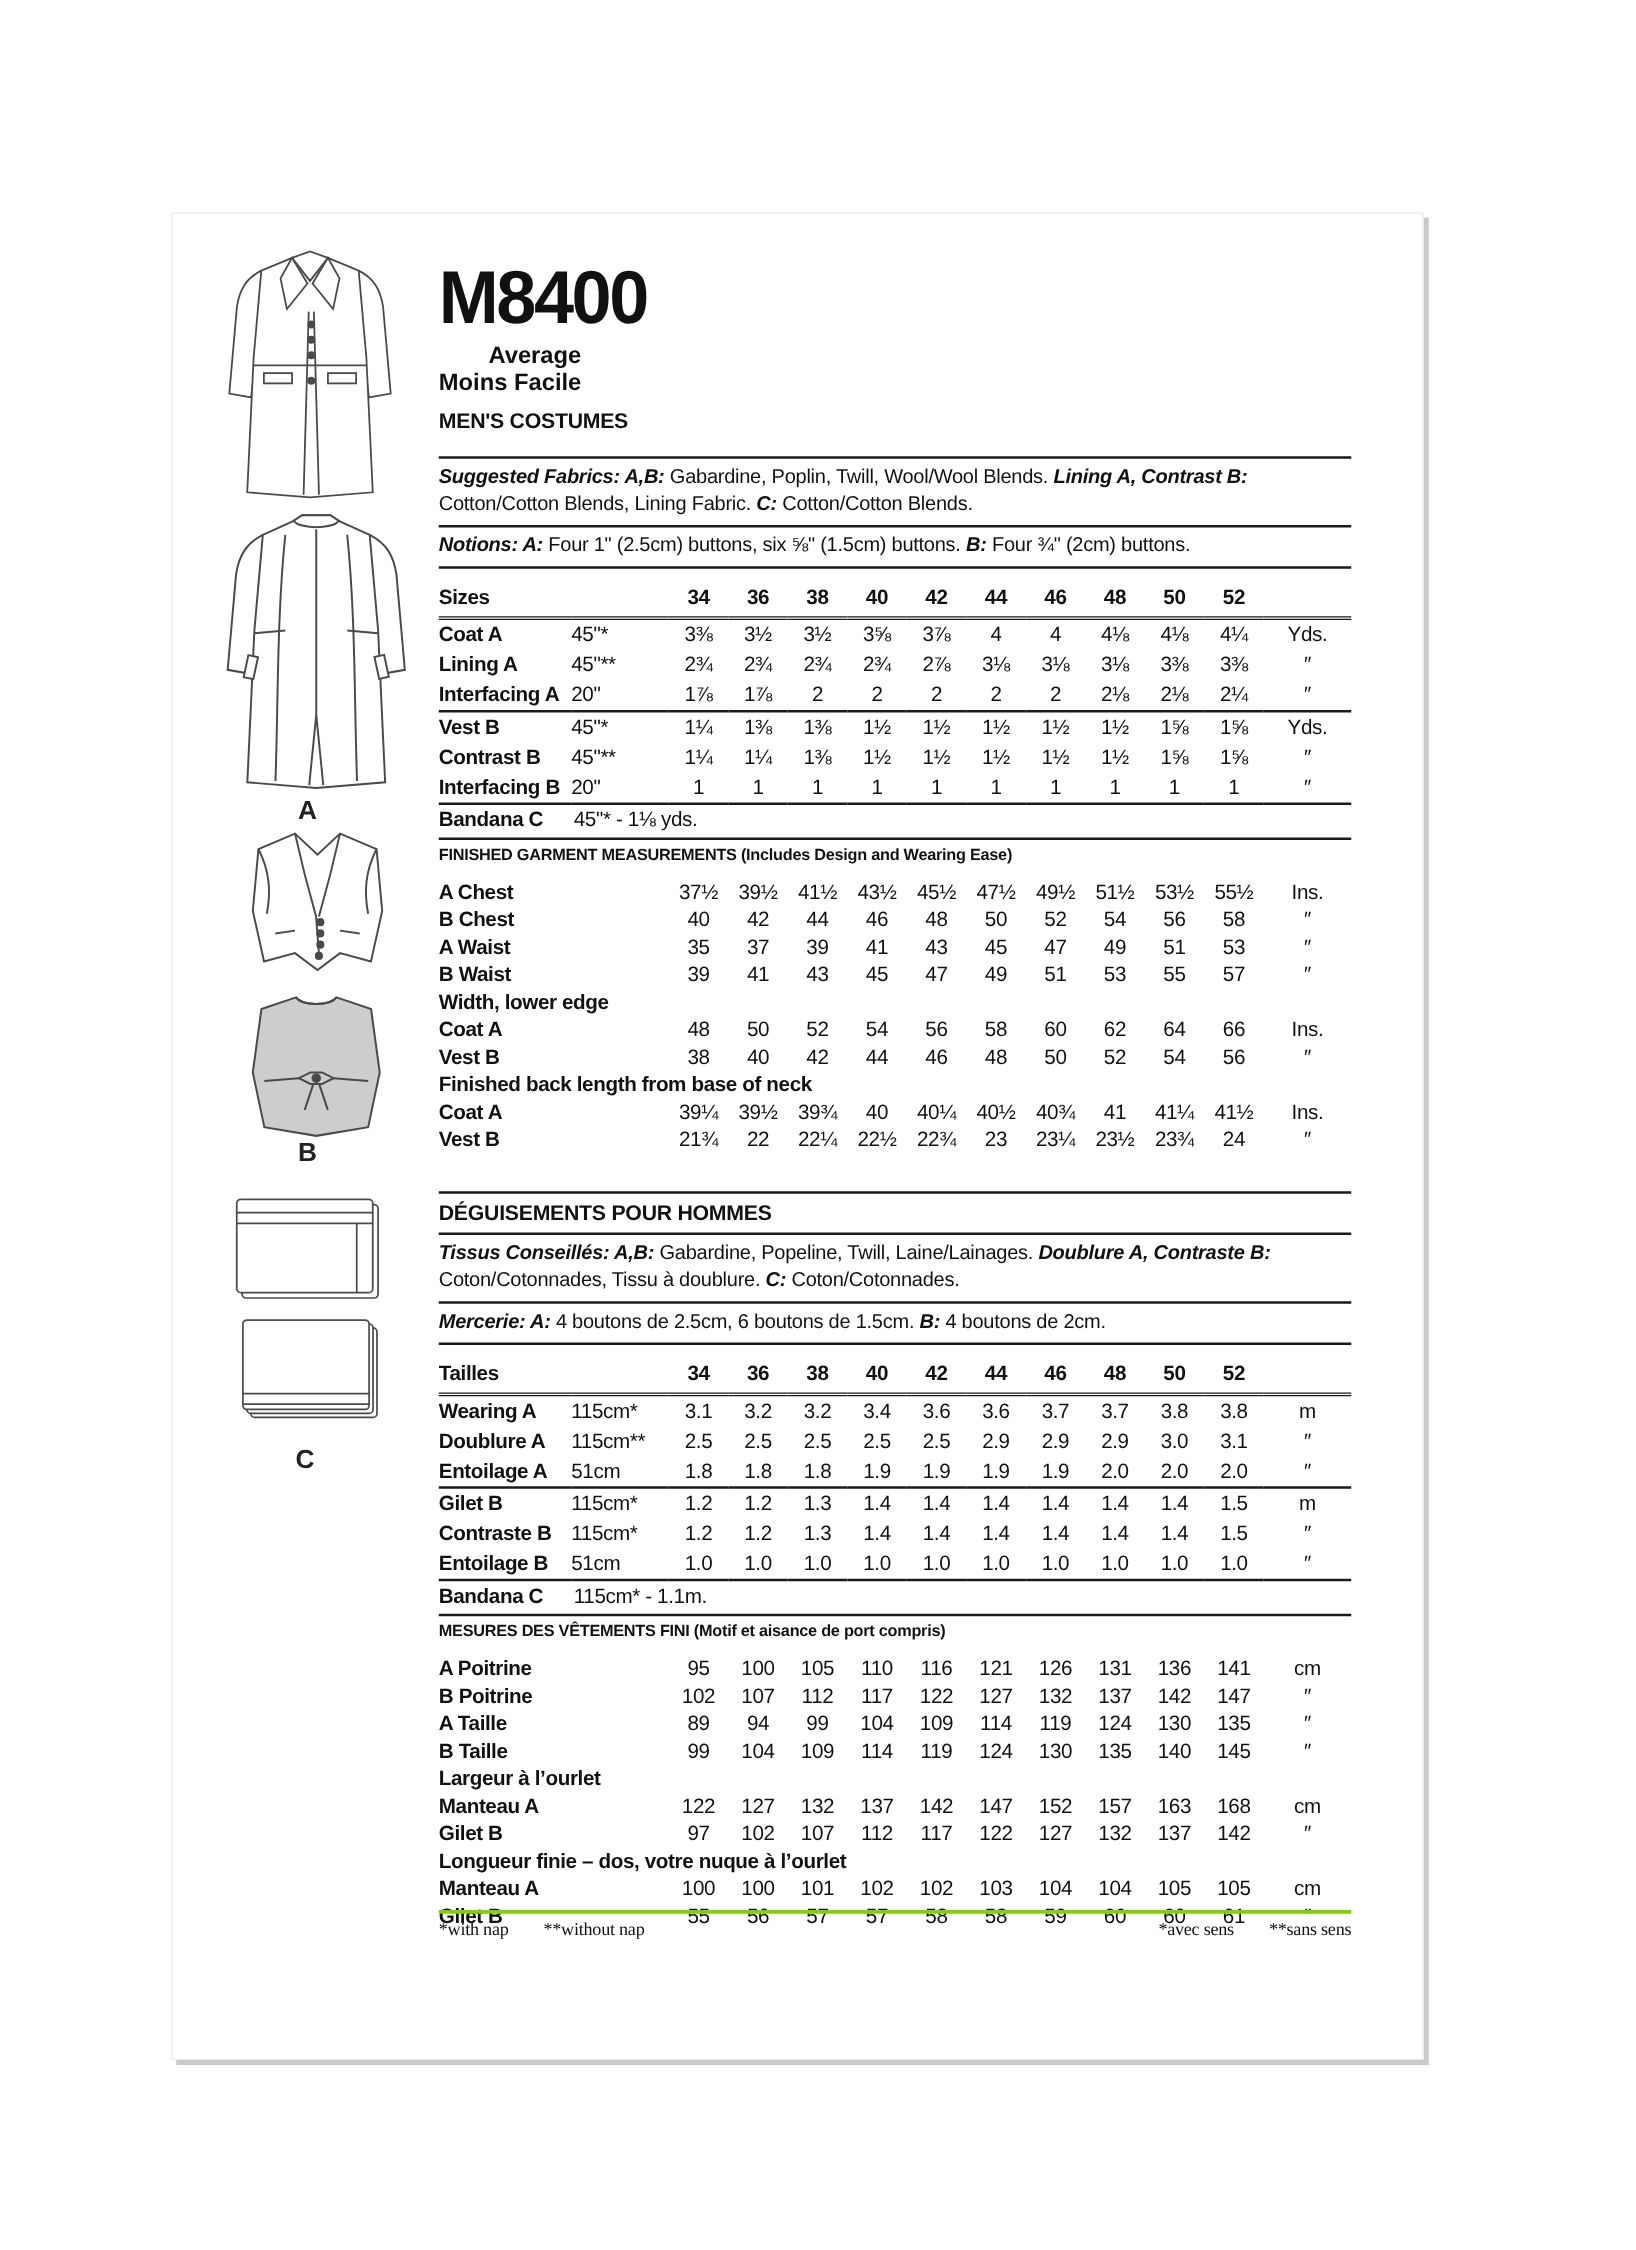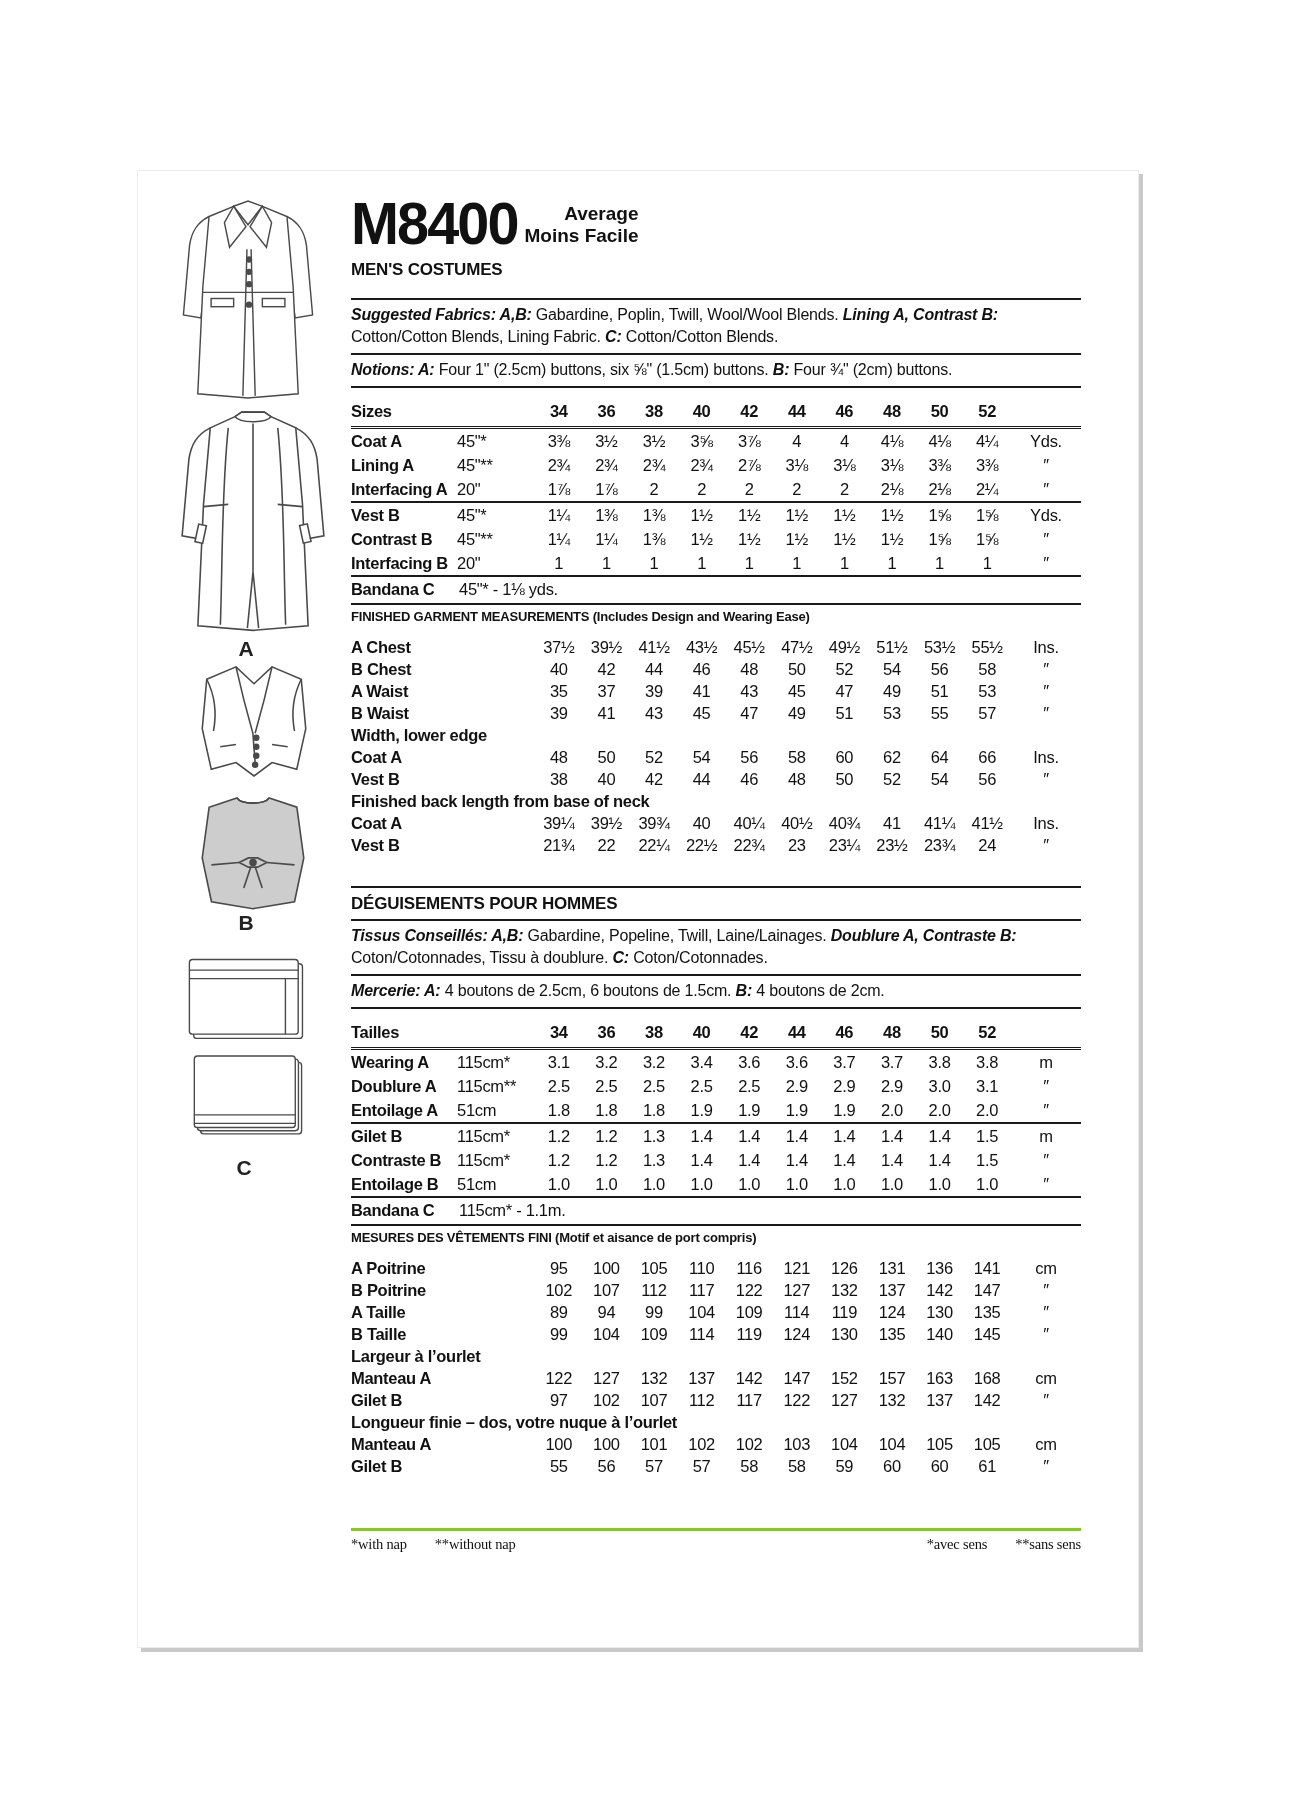--- a/index.html
+++ b/index.html
@@ -7,21 +7,21 @@
         font-family:"Liberation Sans", sans-serif;color:#111;}
   .paper{position:absolute;left:137px;top:170px;width:1000px;height:1476px;background:#fff;
          border:1px solid #ececec;box-shadow:4px 4px 0 #c9c9c9;}
   
   .illus{position:absolute;}
   .view-label{position:absolute;font-weight:bold;font-size:21px;color:#222;
               width:40px;text-align:center;letter-spacing:0;}
   svg{display:block;}
   
   .content{position:absolute;left:213px;top:22px;width:730px;}
-  .header-row{display:flex;align-items:flex-start;margin-top:2px;}
+  .header-row{display:flex;justify-content:space-between;align-items:flex-start;margin-top:16px;flex-direction:column;}
   .pattern-number{font-size:60px;font-weight:bold;letter-spacing:-2px;line-height:.95;
                   transform:scaleX(.96);transform-origin:left top;}
   .difficulty{text-align:right;font-weight:bold;font-size:19px;line-height:1.18;margin-top:8px;}
   .sec-title{font-size:17px;font-weight:bold;margin:8px 0 0;padding-bottom:18px;
              border-bottom:2px solid #1a1a1a;letter-spacing:-.2px;}
   .para{font-size:16px;line-height:1.38;padding:4px 0 5px;border-bottom:2px solid #1a1a1a;
         letter-spacing:-.2px;}
   .para .b{font-weight:bold;font-style:italic;}
   table{border-collapse:collapse;table-layout:fixed;width:730px;margin-top:10px;}
   col.c-lbl{width:106px;}col.c-wid{width:78px;}col.c-num{width:47.6px;}col.c-unit{width:70px;}

